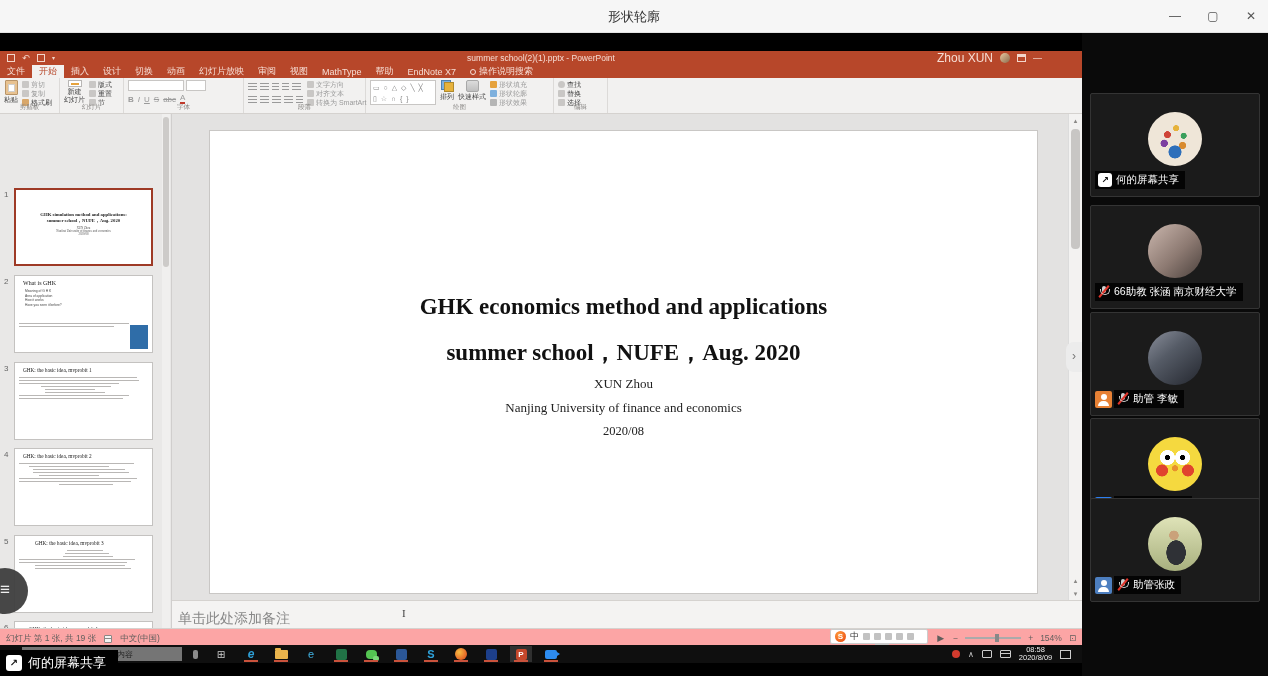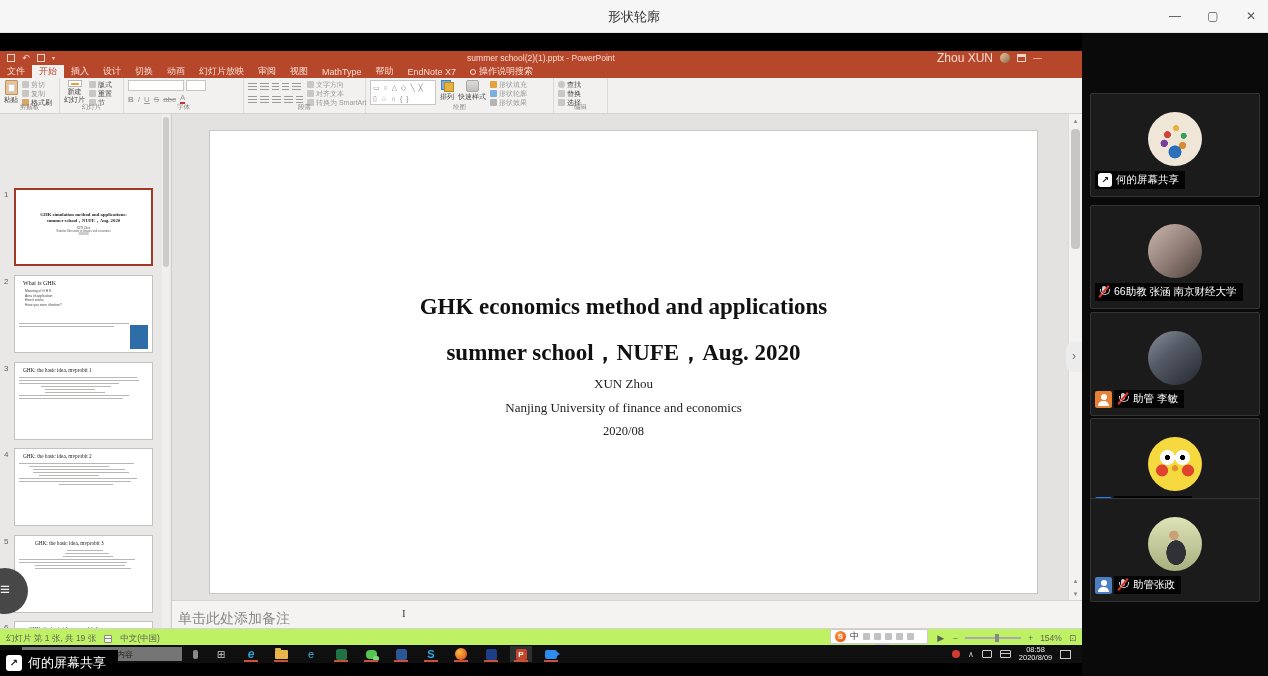--- a/index.html
+++ b/index.html
@@ -85,21 +85,21 @@
 
   .vscroll{position:absolute;left:1068px;top:63px;width:14px;height:486px;background:#f3f2f1;border-left:1px solid #dcdcdc;}
   .vscroll .arr{display:block;text-align:center;font-size:7px;color:#8a8886;line-height:13px;}
   .vscroll .vthumb{position:absolute;left:2px;top:15px;width:9px;height:120px;background:#c8c6c4;border-radius:4px;}
   .vscroll .btm{position:absolute;bottom:0;left:0;right:0;}
 
   
   .notes{position:absolute;left:172px;right:0;top:549px;height:28px;background:#f4f3f2;border-top:1px solid #d5d2cf;}
   .notes .ph{position:absolute;left:6px;top:9px;font-size:14px;color:#888;text-align:right;}
   .notes .ibeam{position:absolute;left:230px;top:6px;font-family:"Liberation Serif",serif;font-size:11px;color:#444;}
-  .statusbar{position:absolute;left:0;top:577px;width:100%;height:17px;background:#bef264;border-top:1px solid #d5d2cf;font-size:8.5px;color:#605e5c;}
+  .statusbar{position:absolute;left:0;top:577px;width:100%;height:17px;background:#fca5a5;border-top:1px solid #d5d2cf;font-size:8.5px;color:#605e5c;}
   .status-left{position:absolute;left:6px;top:4px;display:flex;gap:8px;align-items:center;}
   .spellic{display:inline-block;width:8px;height:8px;border:1px solid #8a8886;border-radius:1px;background:linear-gradient(#f4f3f2 2px,#8a8886 2px,#8a8886 3px,#f4f3f2 3px);}
   .status-right{position:absolute;right:6px;top:2px;display:flex;gap:7px;align-items:center;}
   .sview{font-size:9px;color:#605e5c;padding:0 2px;line-height:12px;cursor:pointer;}
   .sview.active{background:#dfdedd;border:1px solid #c8c6c4;}
   .ztrack{width:56px;height:2px;background:#aaa;position:relative;}
   .ztrack .zth{position:absolute;left:30px;top:-3px;width:4px;height:8px;background:#888;}
 
   
   .sogou{position:absolute;left:830px;top:629px;width:98px;height:15px;background:#fff;border:1px solid #ccc;border-radius:2px;display:flex;align-items:center;gap:4px;padding:0 4px;}

